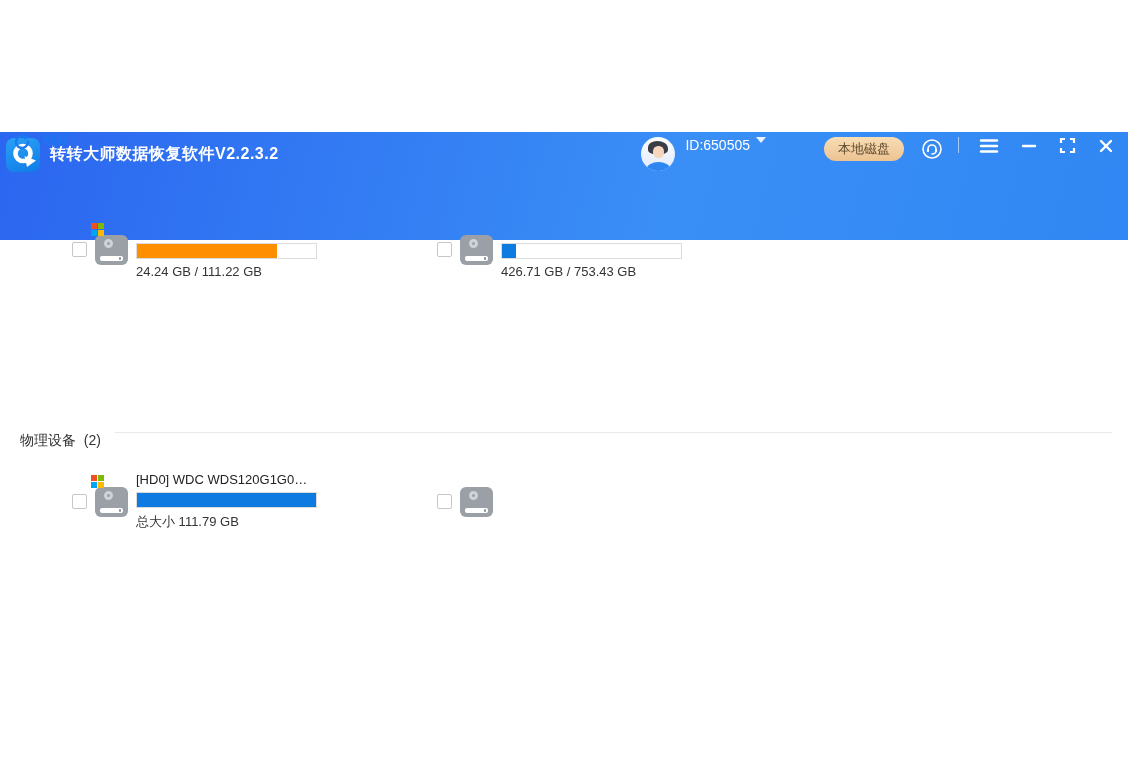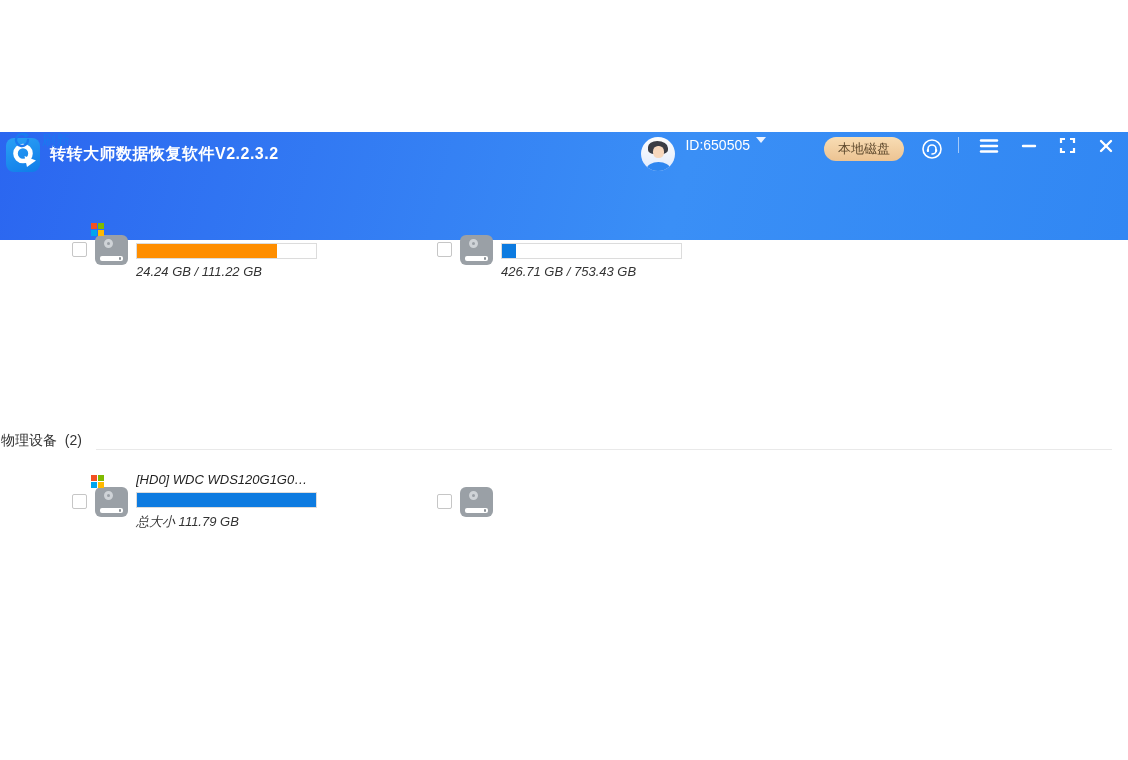--- a/index.html
+++ b/index.html
@@ -33,45 +33,45 @@
     background:linear-gradient(180deg,#f8ddb4,#ecc392); color:#5f4a2e; font-size:13px;
     font-family:inherit; margin-right:16px; }
   .svgbtn { display:flex; align-items:center; justify-content:center; cursor:pointer; }
   .tb-divider { width:1px; height:16px; background:rgba(255,255,255,.55); margin:0 14px; }
   .winctl { display:flex; align-items:center; gap:22px; margin-left:6px; }
 
   
   .page-head { display:flex; justify-content:space-between; align-items:center; margin:132px 16px 0 14px;
     position:relative; z-index:2; }
   .page-title { font-size:16px; font-weight:700; color:#2b2b2b; }
-  .refresh { display:flex; align-items:flex-start; gap:12px; color:#1a7af0; font-size:14px; cursor:pointer; }
+  .refresh { display:flex; align-items:flex-end; gap:12px; color:#1a7af0; font-size:14px; cursor:pointer; }
 
   
-  .sec-head { display:flex; align-items:flex-end; margin:30px 16px 0 1px; }
+  .sec-head { display:flex; align-items:flex-start; margin:30px 16px 0 20px; }
   .sec-label { font-size:14px; color:#333; white-space:pre; }
   .sec-line { flex:1; height:1px; background:#e9e9e9; margin-left:14px; }
 
   .cards-row { display:flex; padding-left:72px; gap:120px; margin-top:22px; }
   .disk-card { width:245px; display:flex; align-items:center; }
   .checkbox { width:15px; height:15px; border:1px solid #c6c6c6; background:#fff; border-radius:2px;
     cursor:pointer; flex:0 0 auto; }
   .drive-icon { position:relative; width:33px; height:30px; margin:0 8px 0 8px; flex:0 0 auto;
     background:#9aa0a6; border-radius:6px; }
   .drive-icon .ring { position:absolute; top:4px; left:9px; width:9px; height:9px; border:3px solid #cfd3d7;
     border-radius:50%; }
   .drive-icon .slot { position:absolute; bottom:4px; left:5px; width:23px; height:5px; background:#fff;
     border-radius:2px; }
   .drive-icon .slot i { position:absolute; right:2px; top:1.5px; width:2.5px; height:2.5px; background:#8a9096;
     border-radius:50%; display:block; }
   .win-badge { position:absolute; top:-12px; left:-4px; width:13px; height:13px; display:grid;
     grid-template-columns:6px 6px; grid-template-rows:6px 6px; gap:1px; }
   .win-badge b { display:block; }
   .win-badge b:nth-child(1){background:#f25022;} .win-badge b:nth-child(2){background:#7fba00;}
   .win-badge b:nth-child(3){background:#00a4ef;} .win-badge b:nth-child(4){background:#ffb900;}
-  .card-body { flex:1; min-width:0;font-style:italic; }
+  .card-body { flex:1; min-width:0; }
   .card-title-row { display:flex; justify-content:space-between; align-items:baseline; font-size:13px;
     color:#222; margin-bottom:5px; white-space:nowrap; }
   .card-name { overflow:hidden; text-overflow:ellipsis; }
   .card-fs { font-size:12px; margin-left:8px; }
   .bar { height:16px; border:1px solid #dcdcdc; background:#fff; }
   .bar-fill { height:100%; }
   .card-size { font-size:13px; color:#333; margin-top:5px; }
 
   .sec-head.second { margin-top:153px; }
 </style>

